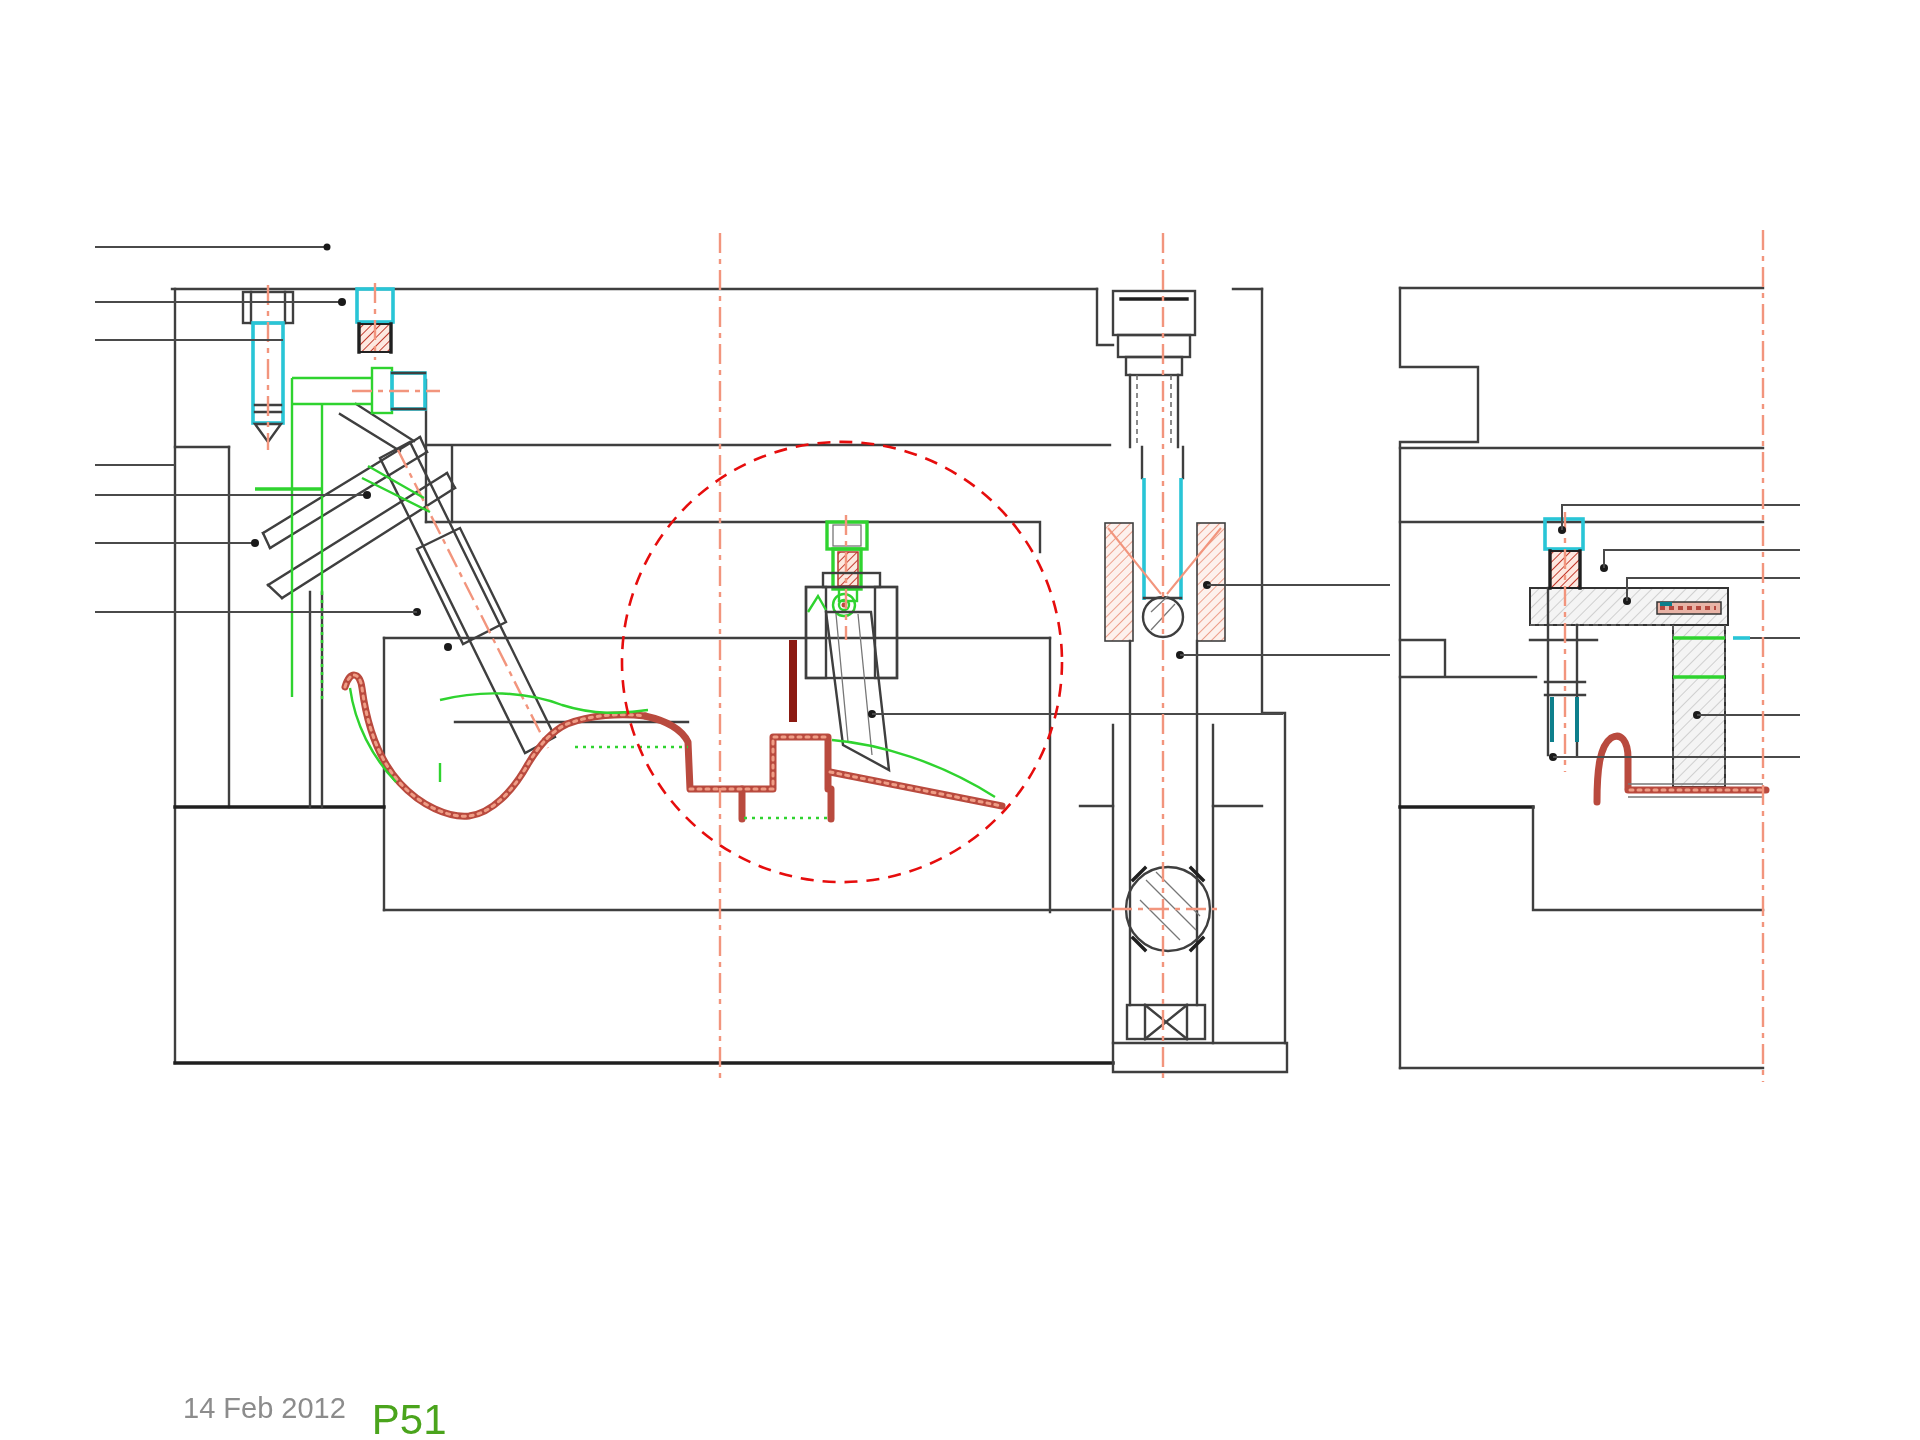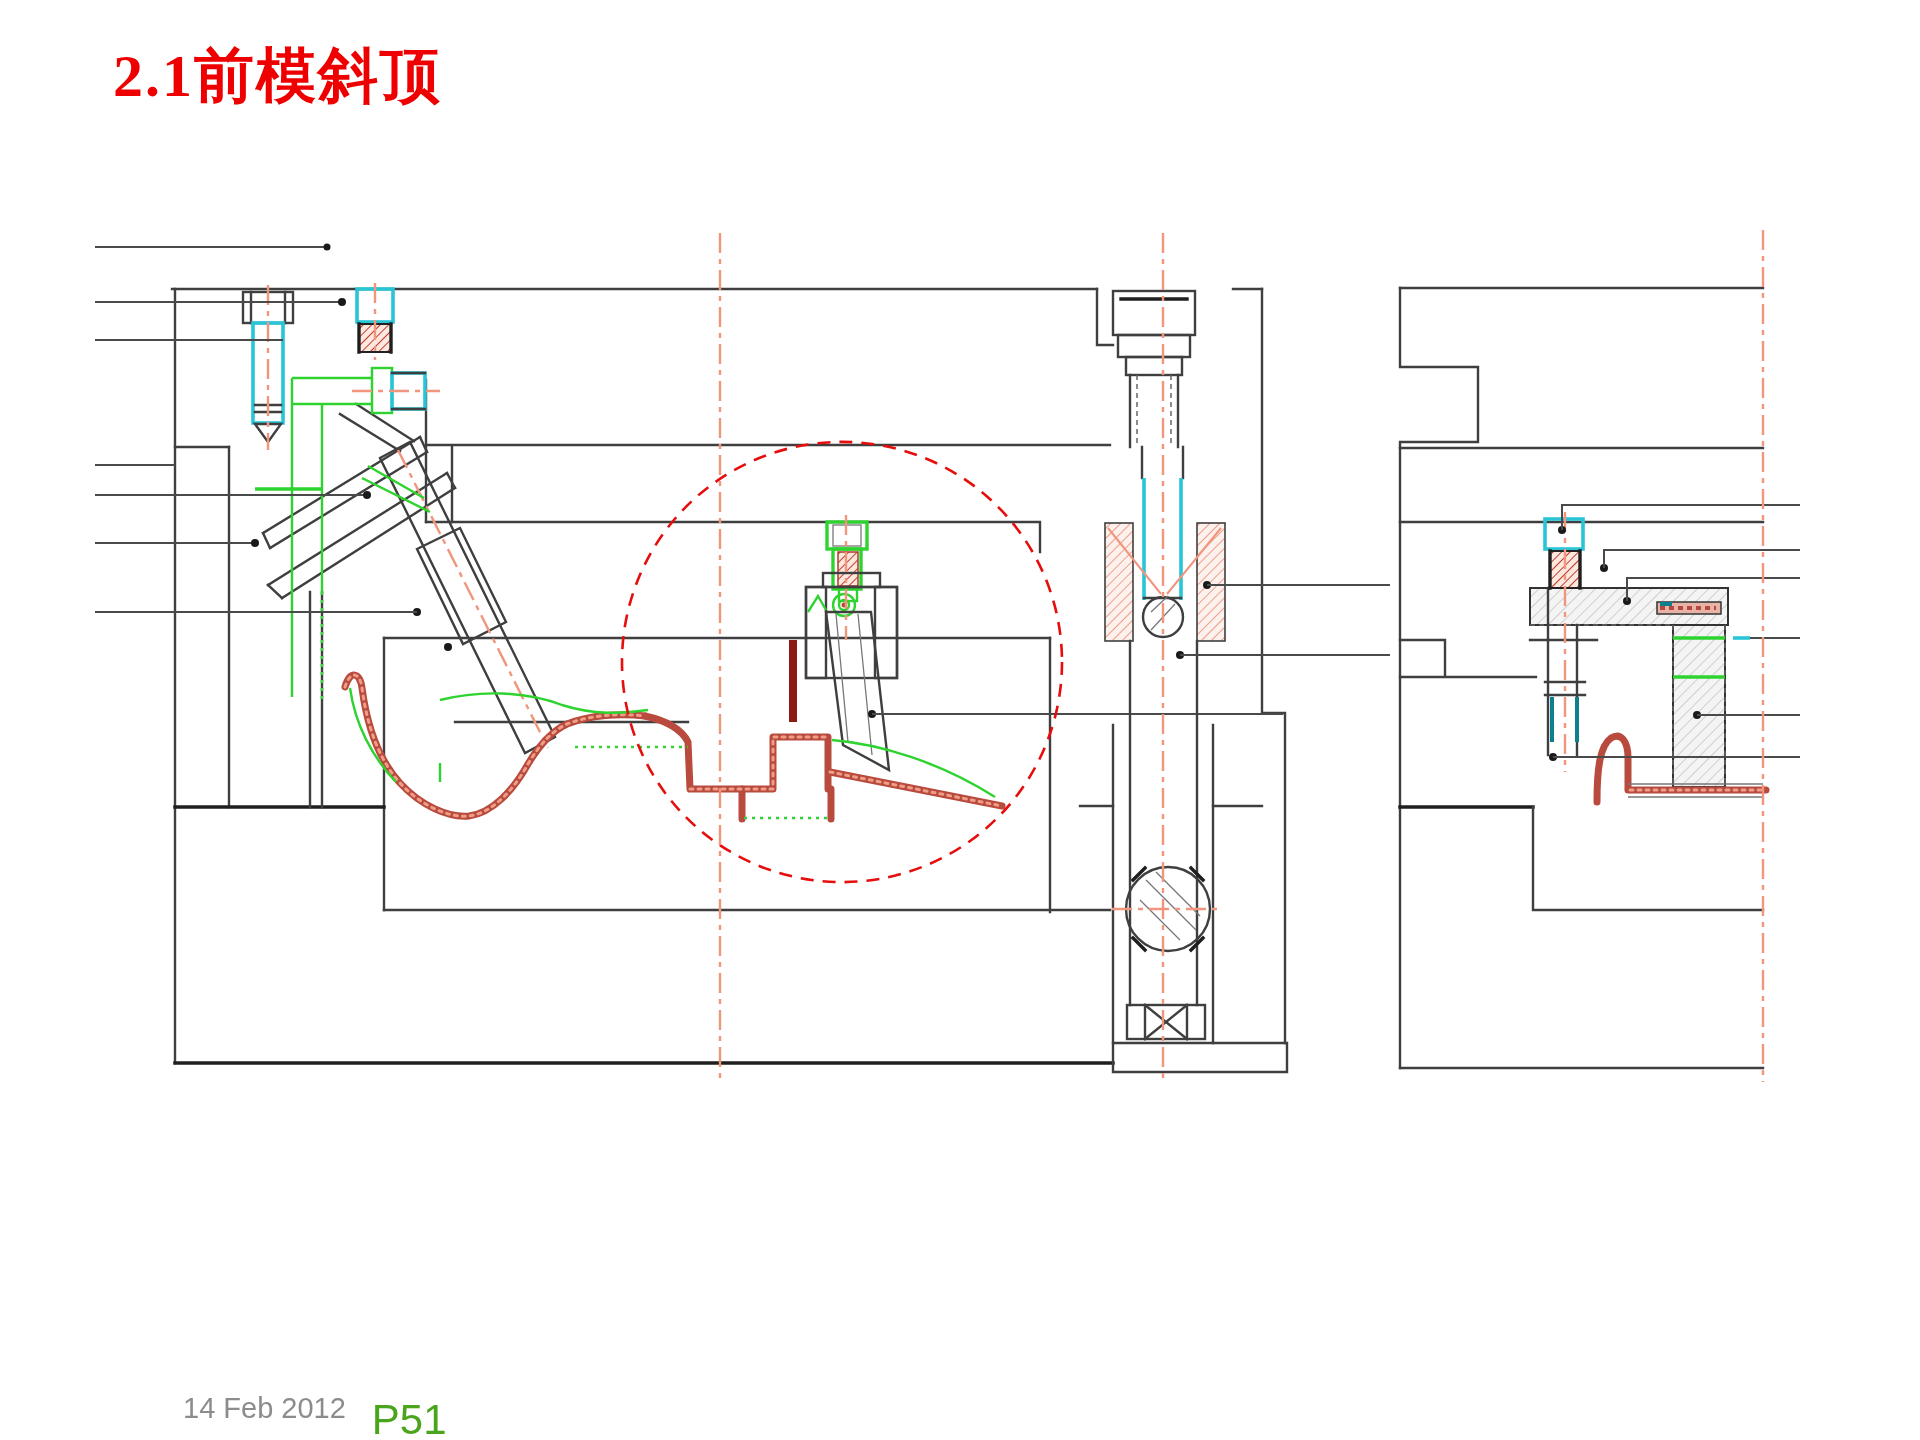--- a/index.html
+++ b/index.html
@@ -27,21 +27,20 @@
   .redD{stroke:#ef9d86;stroke-width:3;fill:none;stroke-dasharray:3 5;stroke-linecap:round;}
   .circ{stroke:#e60d0d;stroke-width:2.6;fill:none;stroke-dasharray:13 9;}
   .dsh{stroke:#666;stroke-width:1.5;fill:none;stroke-dasharray:5 4;}
   .dot{fill:#1a1a1a;stroke:none;}
 </style>
 </head>
 <body>
 
 <div class="page">
 
-  <div class="title">2.1前模斜顶</div>
 
   <svg width="1920" height="1440" viewBox="0 0 1920 1440">
     <defs>
       <pattern id="hatchGray" width="8" height="8" patternUnits="userSpaceOnUse" patternTransform="rotate(45)">
         <rect width="8" height="8" fill="#f4f4f4"></rect>
           <line x1="0" y1="0" x2="0" y2="8" stroke="#c6c6c6" stroke-width="1.6"></line>
       </pattern>
       <pattern id="hatchRed" width="6" height="6" patternUnits="userSpaceOnUse" patternTransform="rotate(45)">
         <rect width="6" height="6" fill="#fde8e0"></rect>
           <line x1="0" y1="0" x2="0" y2="6" stroke="#c23b2e" stroke-width="2"></line>

